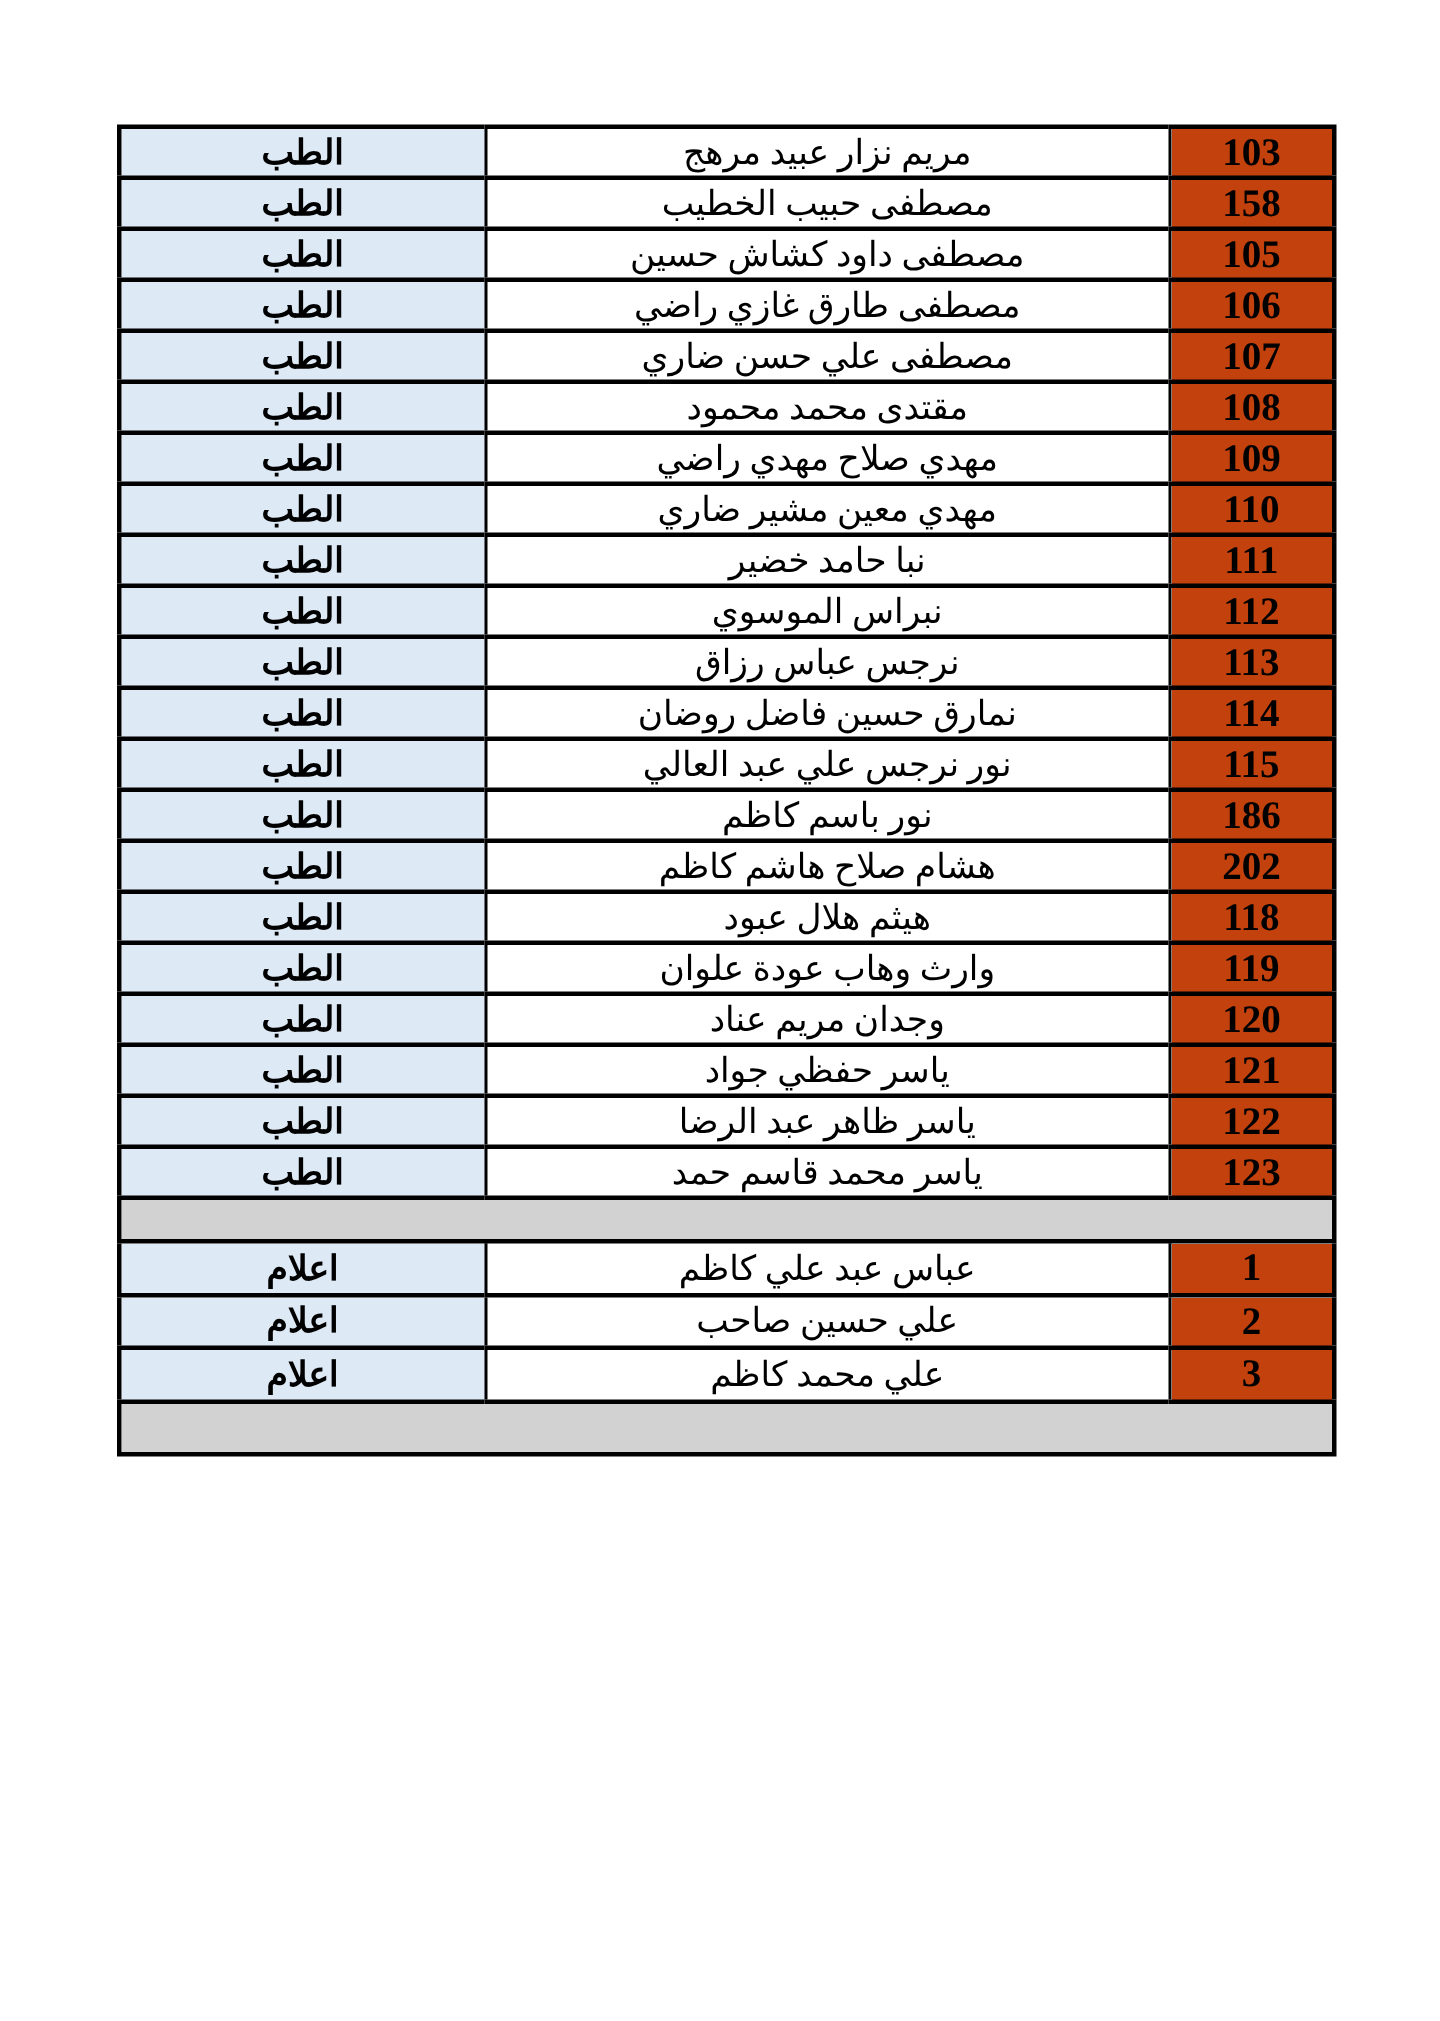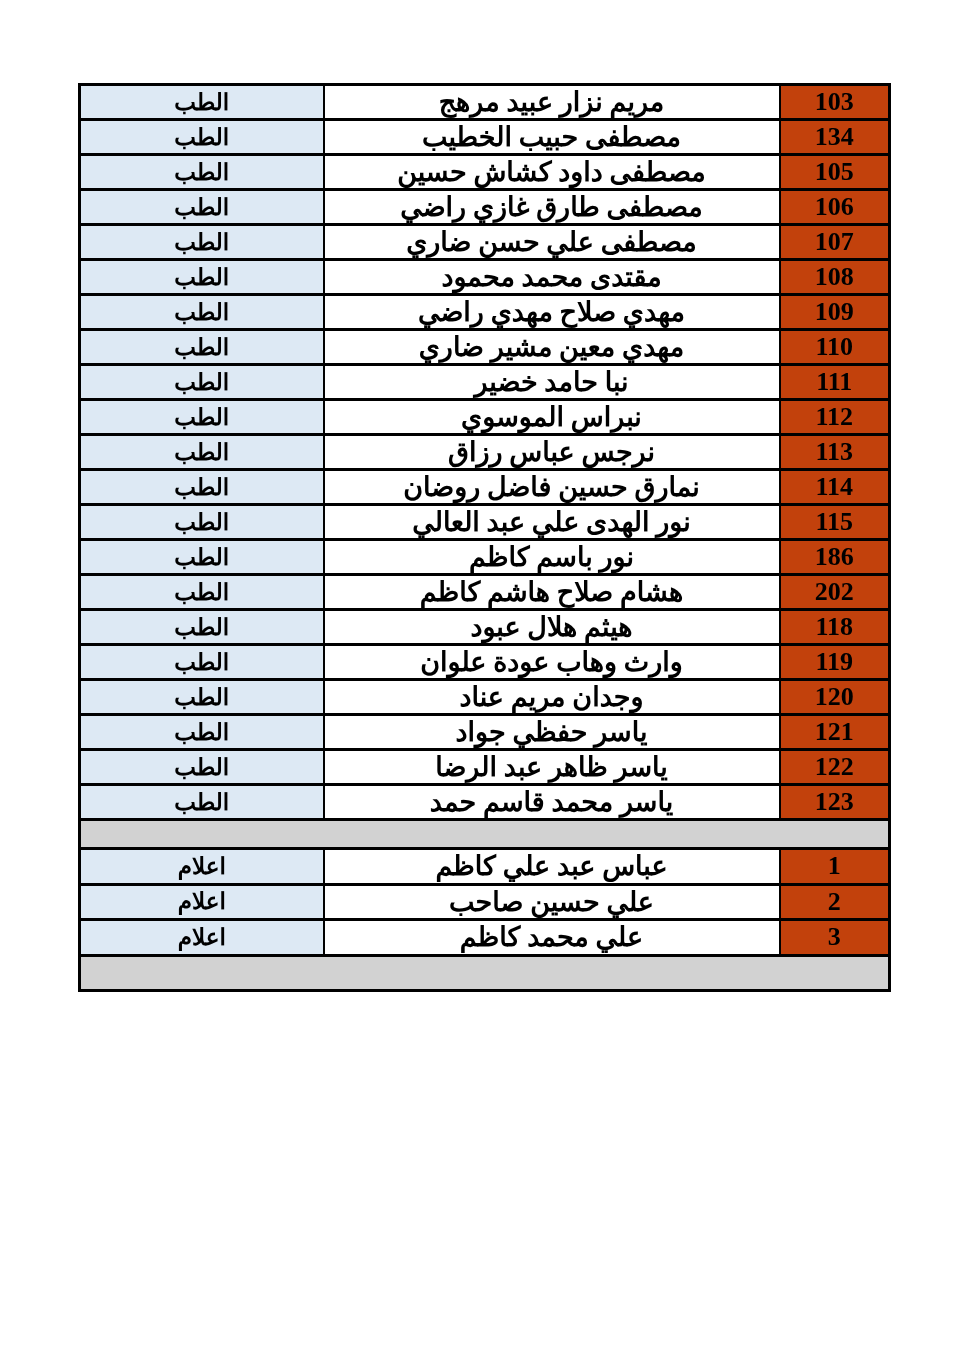--- a/index.html
+++ b/index.html
@@ -42,22 +42,22 @@
   }
   tr.data-row { height: 34px; }
   tr.data-row-g2 { height: 35.5px; }
   td.num-cell {
     font-weight: bold;
     font-size: 26px;
     background: #c2410c;
     font-family: "Liberation Serif", "DejaVu Serif", serif;
   }
   td.name-cell {
-    font-weight: bold;
-    font-size: 27px;
+    font-weight: normal;
+    font-size: 23px;
     background: #ffffff;
   }
   td.cat-cell {
     font-weight: bold;
     font-size: 23px;
   }
   td.sep-cell-a { height: 26px; }
   td.sep-cell-b { height: 32px; }
 </style>
 </head>
@@ -71,21 +71,21 @@
         <col style="width:456px">
         <col style="width:244px">
       </colgroup>
       <tbody id="roster-body">
           <tr class="data-row">
             <td class="num-cell">103</td>
             <td class="name-cell">مريم نزار عبيد مرهج</td>
             <td class="cat-cell" style="background: rgb(221, 233, 244);">الطب</td>
           </tr>
           <tr class="data-row">
-            <td class="num-cell">134</td>
+            <td class="num-cell">158</td>
             <td class="name-cell">مصطفى حبيب الخطيب</td>
             <td class="cat-cell" style="background: rgb(221, 233, 244);">الطب</td>
           </tr>
           <tr class="data-row">
             <td class="num-cell">105</td>
             <td class="name-cell">مصطفى داود كشاش حسين</td>
             <td class="cat-cell" style="background: rgb(221, 233, 244);">الطب</td>
           </tr>
           <tr class="data-row">
             <td class="num-cell">106</td>
@@ -127,21 +127,21 @@
             <td class="name-cell">نرجس عباس رزاق</td>
             <td class="cat-cell" style="background: rgb(221, 233, 244);">الطب</td>
           </tr>
           <tr class="data-row">
             <td class="num-cell">114</td>
             <td class="name-cell">نمارق حسين فاضل روضان</td>
             <td class="cat-cell" style="background: rgb(221, 233, 244);">الطب</td>
           </tr>
           <tr class="data-row">
             <td class="num-cell">115</td>
-            <td class="name-cell">نور الهدى علي عبد العالي</td>
+            <td class="name-cell">نور نرجس علي عبد العالي</td>
             <td class="cat-cell" style="background: rgb(221, 233, 244);">الطب</td>
           </tr>
           <tr class="data-row">
             <td class="num-cell">186</td>
             <td class="name-cell">نور باسم كاظم</td>
             <td class="cat-cell" style="background: rgb(221, 233, 244);">الطب</td>
           </tr>
           <tr class="data-row">
             <td class="num-cell">202</td>
             <td class="name-cell">هشام صلاح هاشم كاظم</td>

